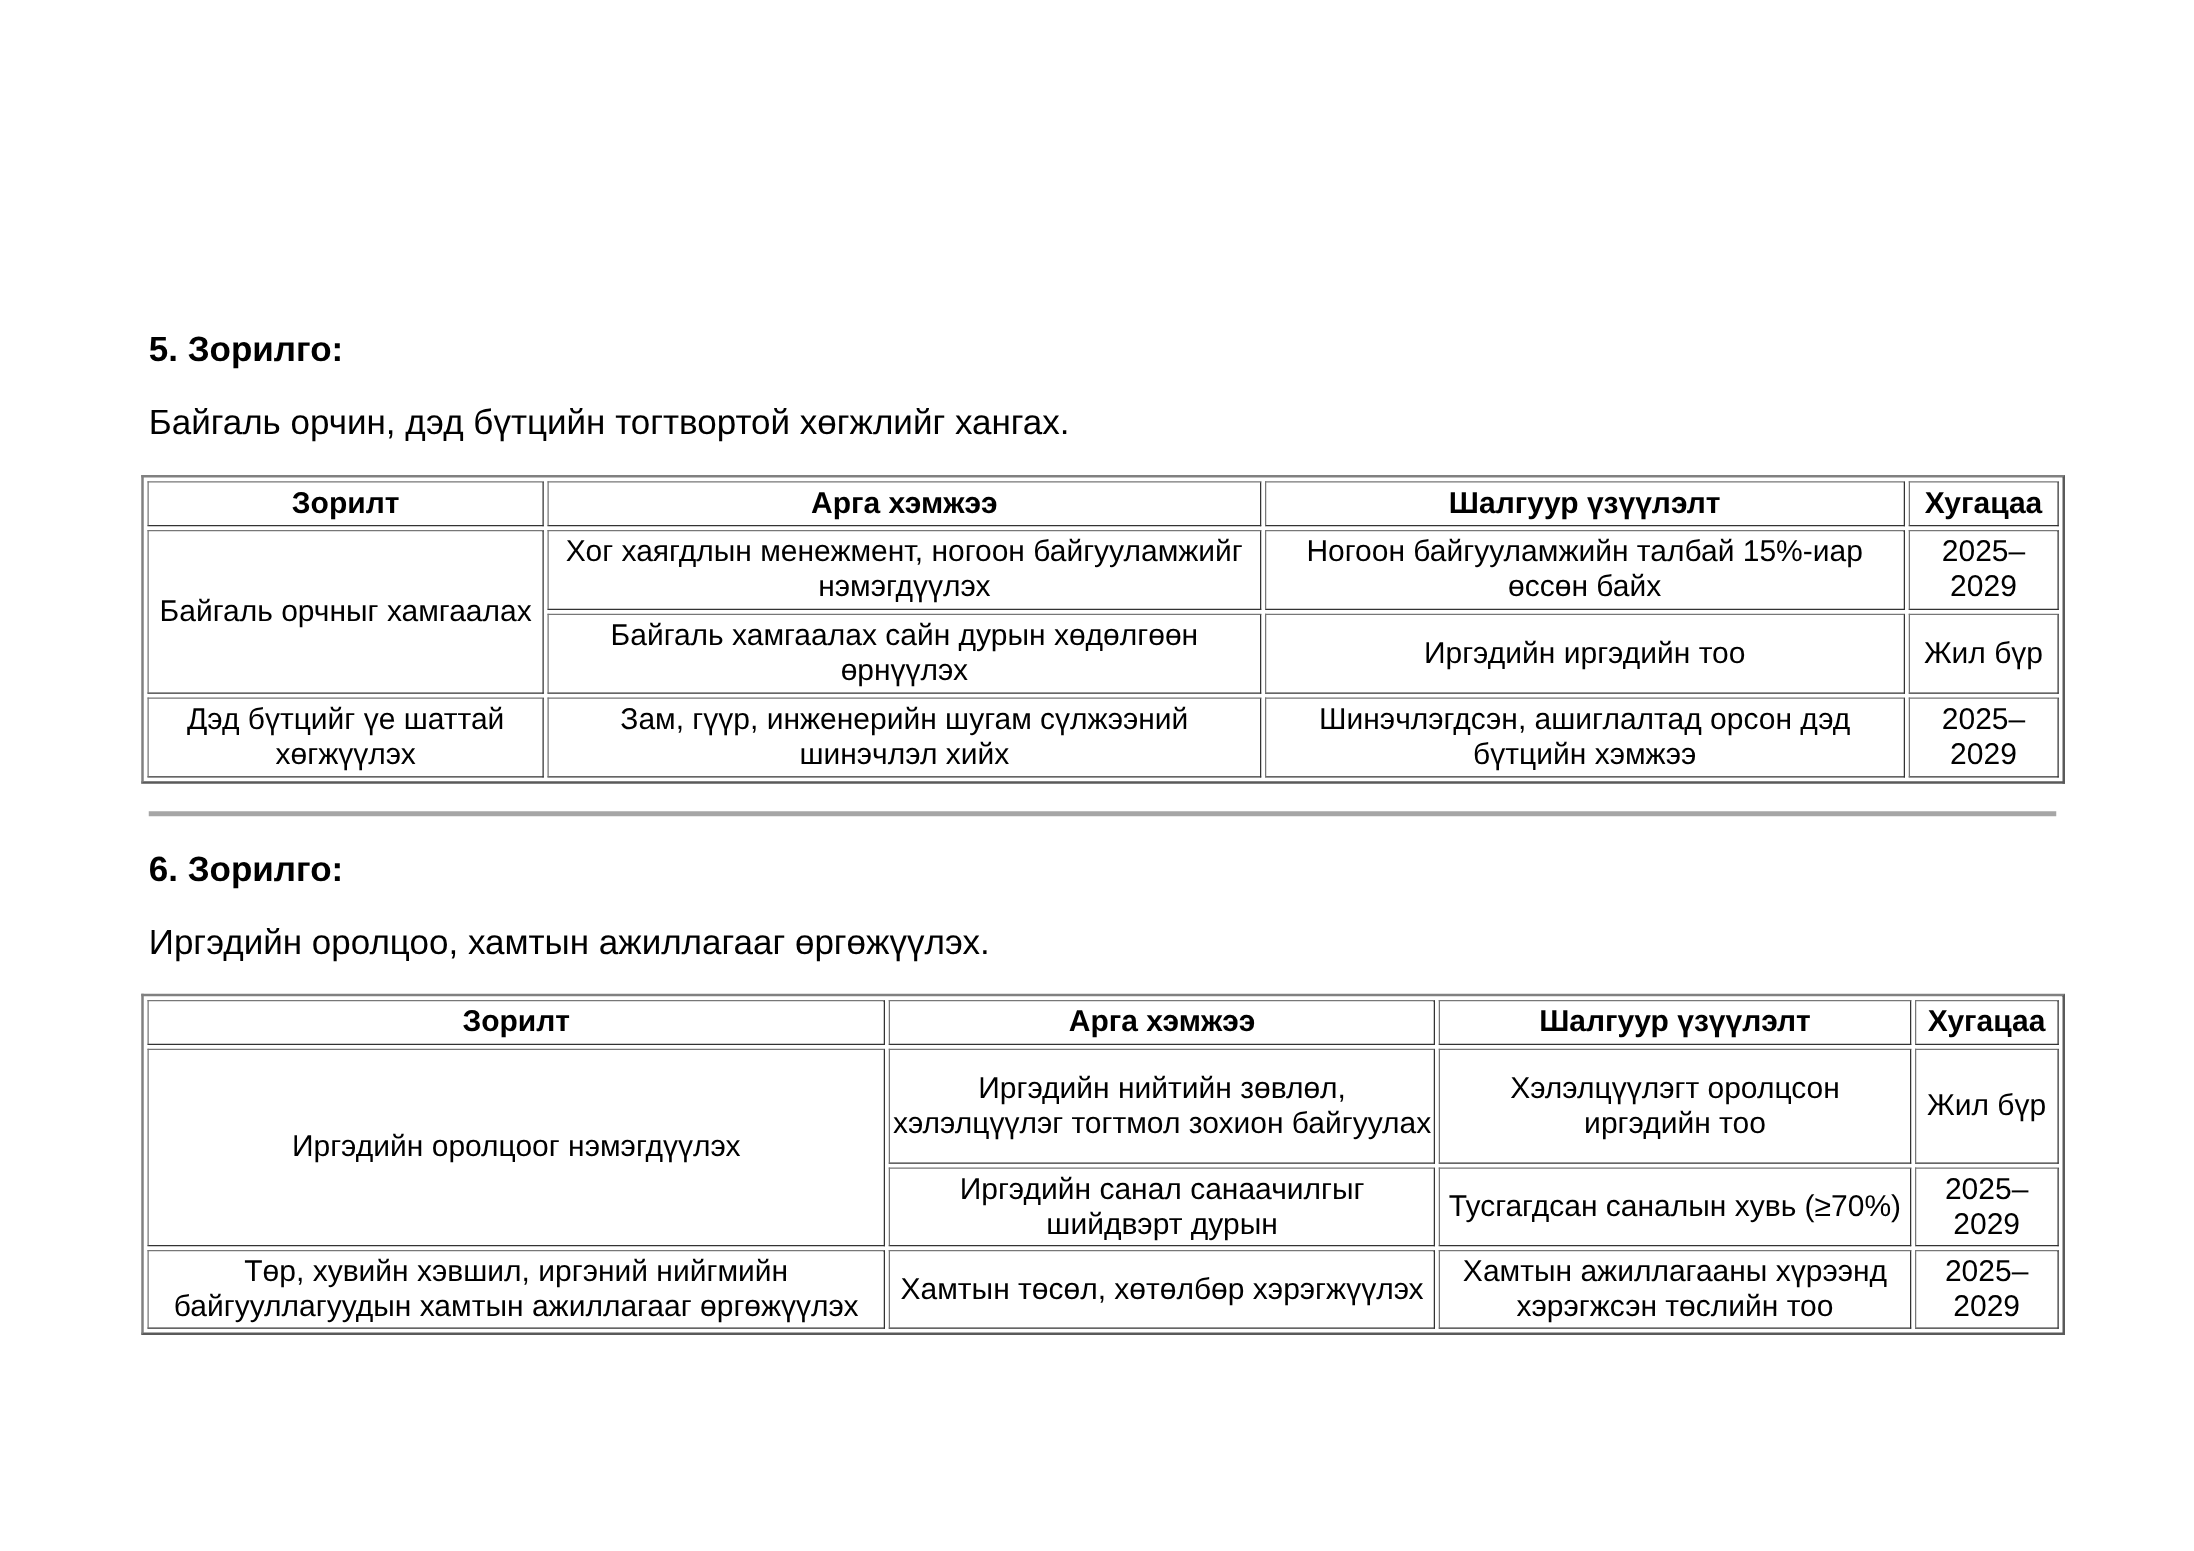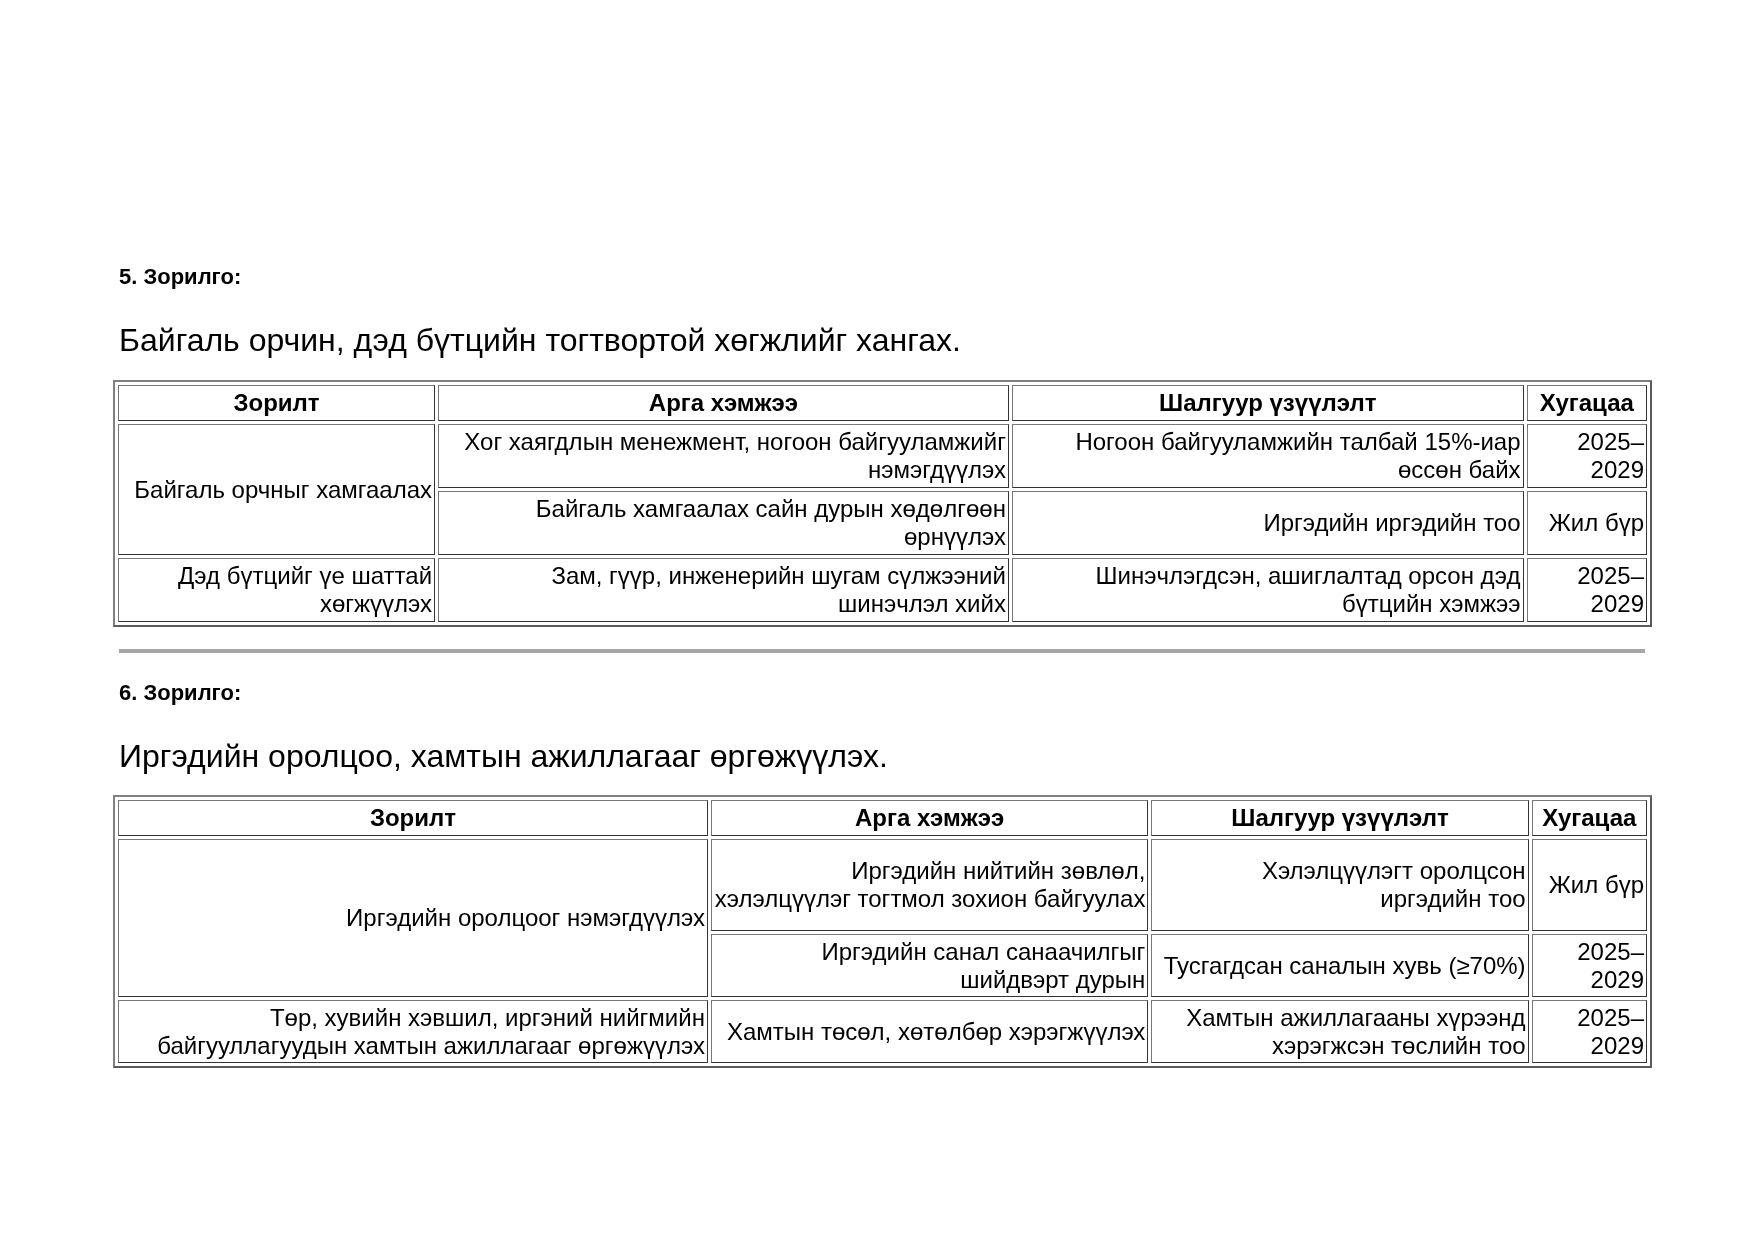--- a/index.html
+++ b/index.html
@@ -1,37 +1,37 @@
 <!DOCTYPE html>
 <html><head>
 <meta charset="utf-8">
 <style>
   html, body { margin: 0; padding: 0; background: #ffffff; }
   body {
     width: 1755px; height: 1241px; position: relative; overflow: hidden;
     font-family: "Liberation Sans", sans-serif; color: #000;
   }
   .heading {
-    position: absolute; left: 119px; font-weight: bold; font-size: 22px; margin: 0;
+    position: absolute; left: 119px; font-weight: bold; font-size: 28px; margin: 0;
   }
   .para {
-    position: absolute; left: 119px; font-size: 32px; margin: 0;
+    position: absolute; left: 119px; font-size: 28px; margin: 0;
   }
   table.goals {
     position: absolute; left: 113px; border-collapse: separate; border-spacing: 3px;
     border: 2px solid #808080; border-right-color: #5a5a5a; border-bottom-color: #5a5a5a;
     font-size: 24px; line-height: 28px; table-layout: fixed;
   }
   table.goals th, table.goals td {
     border: 1.5px solid #333;
     border-top-color: #777; border-left-color: #777;
     padding: 0 2px; vertical-align: middle; margin-left: 48px;
   }
   table.goals th { font-weight: bold; text-align: center; height: 34px; }
-  table.goals td { text-align: right; }
+  table.goals td { text-align: center; }
   #t1 { top: 380px; width: 1539px; }
   #t1 col.c1 { width: 316px; }
   #t1 col.c2 { width: 569px; }
   #t1 col.c3 { width: 510px; }
   #t1 col.c4 { width: 120px; }
   #t1 tbody tr { height: 64px; }
   #t2 { top: 795px; width: 1539px; }
   #t2 col.c1 { width: 588px; }
   #t2 col.c2 { width: 436px; }
   #t2 col.c3 { width: 376px; }

